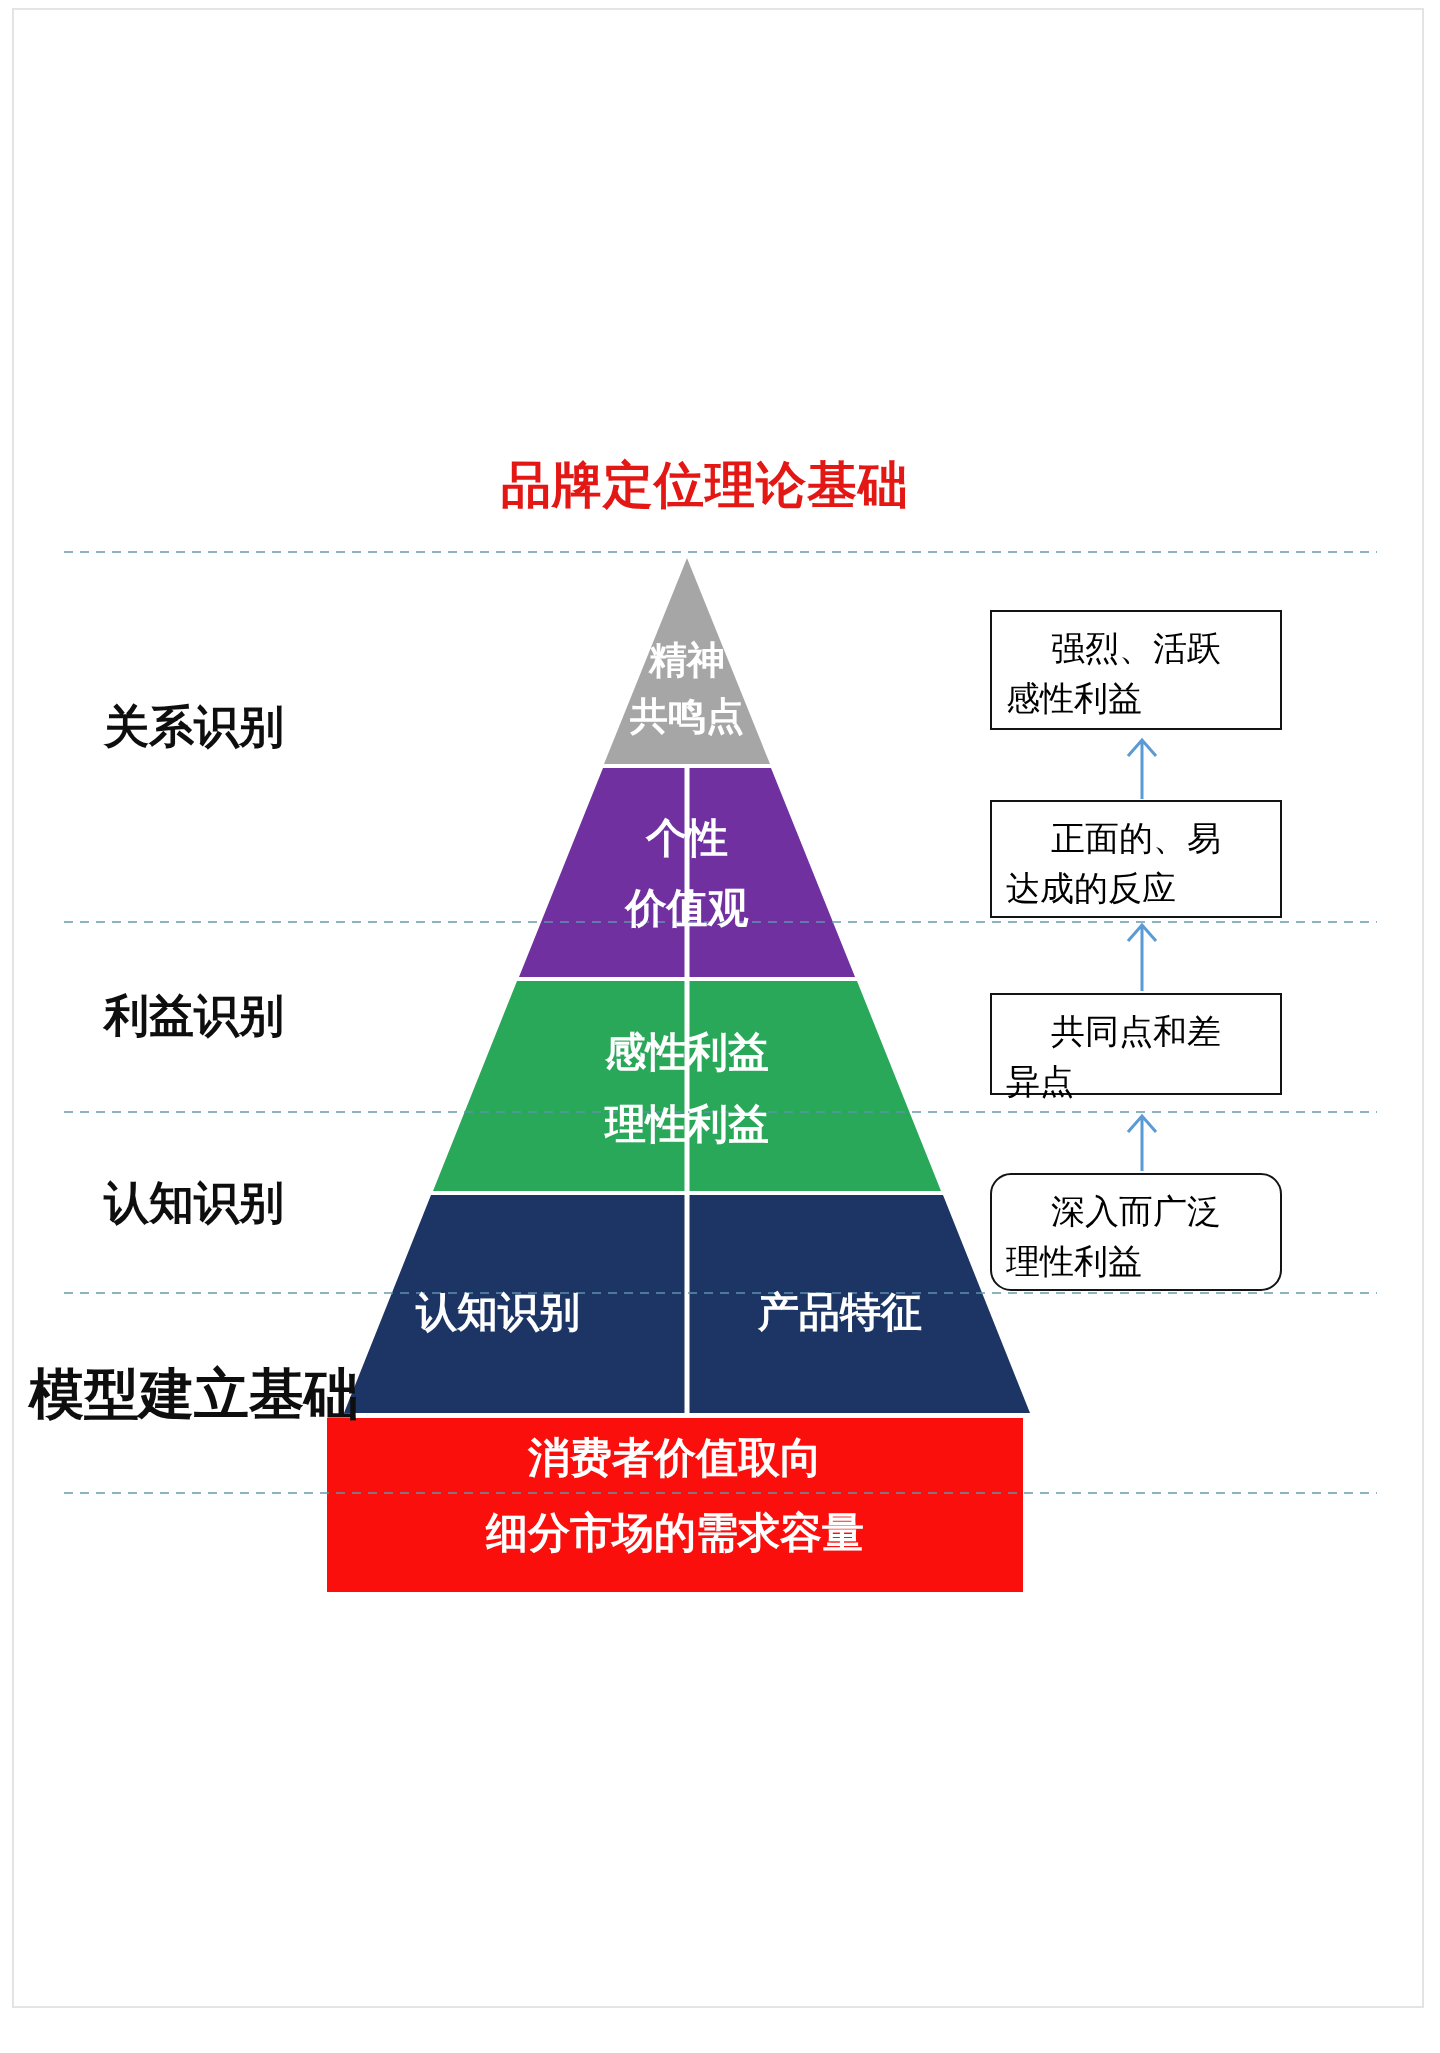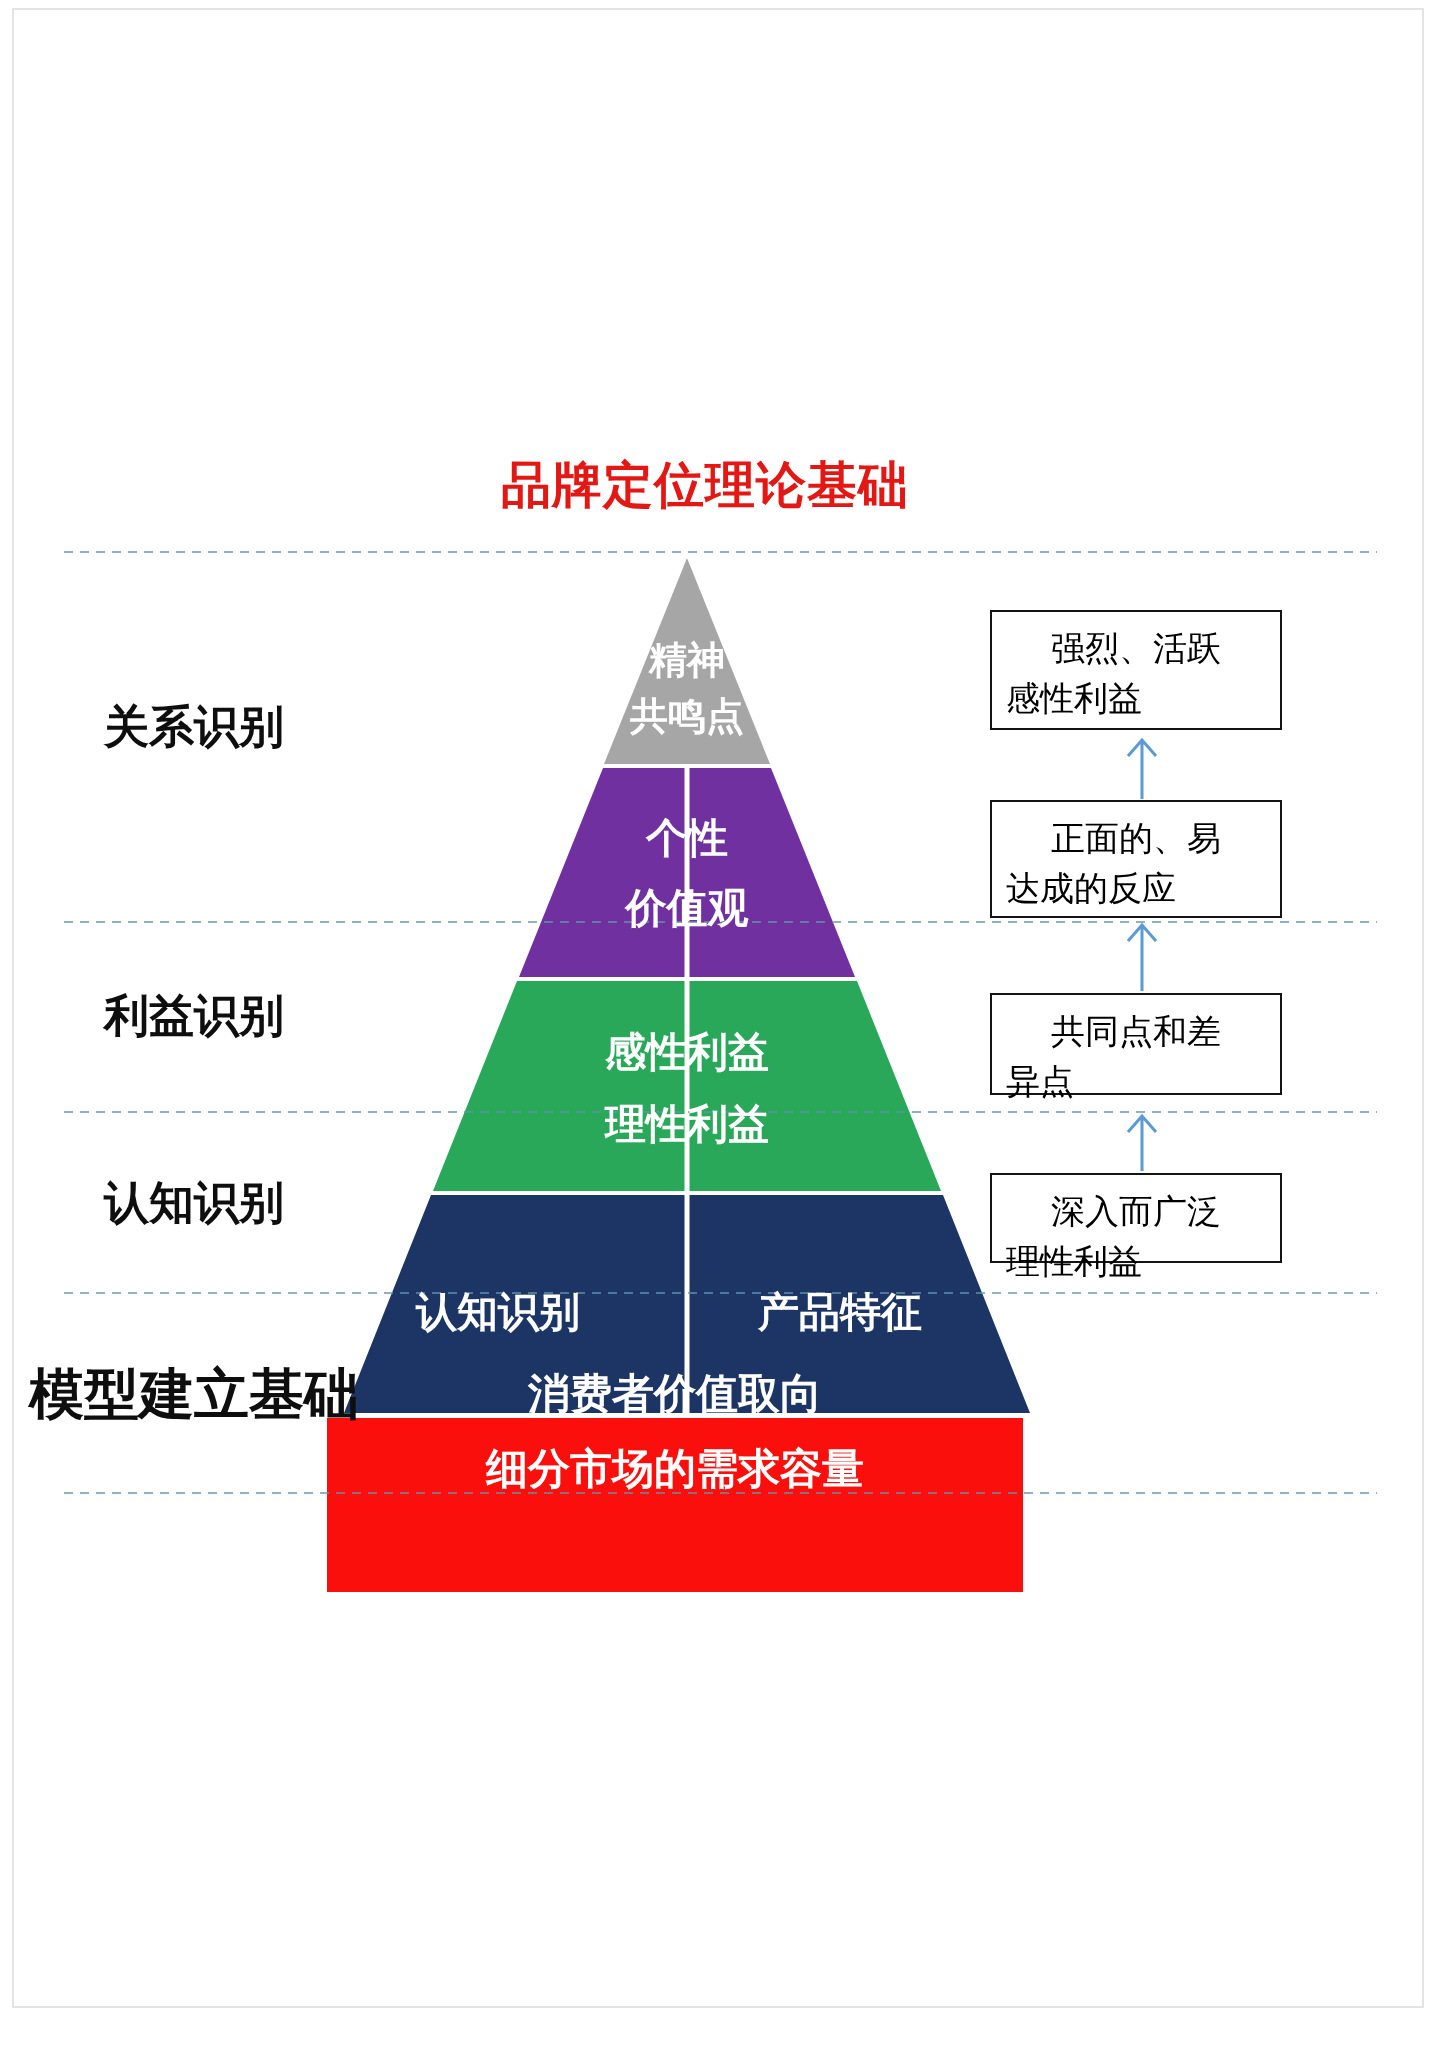--- a/index.html
+++ b/index.html
@@ -30,31 +30,31 @@
 
   .pyr-text {
     position:absolute; transform:translateX(-50%); text-align:center;
     color:#ffffff; font-weight:bold; white-space:nowrap;
   }
   #text-spirit      { left:687px; top:632px;  font-size:38px; line-height:56px; }
   #text-personality { left:687px; top:803px;  font-size:41px; line-height:70px; }
   #text-benefits    { left:687px; top:1016px; font-size:41px; line-height:72px; }
   #text-identity-left  { left:498px; top:1292px; font-size:41px; line-height:41px; }
   #text-identity-right { left:840px; top:1292px; font-size:41px; line-height:41px; }
-  #text-base        { left:675px; top:1356px; font-size:42px; line-height:75px; }
+  #text-base        { left:675px; top:1420px; font-size:42px; line-height:75px; }
 
   .rbox {
     position:absolute; left:990px; width:292px; box-sizing:border-box;
     background:#ffffff; border:2px solid #141414;
     font-size:34px; line-height:50px; color:#000000; padding-top:11px;
   }
   #rbox-loyalty   { top:610px;  height:120px; }
   #rbox-reaction  { top:800px;  height:118px; }
   #rbox-points    { top:993px;  height:102px; }
-  #rbox-awareness { top:1173px; height:90px; }
+  #rbox-awareness { top:1173px; height:118px;border-radius:21px; }
   .rbox .l1 { text-align:center; }
   .rbox .l2 { text-align:left; padding-left:14px; }
 </style>
 </head>
 <body>
 
 <div class="page-frame"></div>
 
 <svg class="diagram-svg" viewBox="0 0 1440 2053" xmlns="http://www.w3.org/2000/svg">
 

